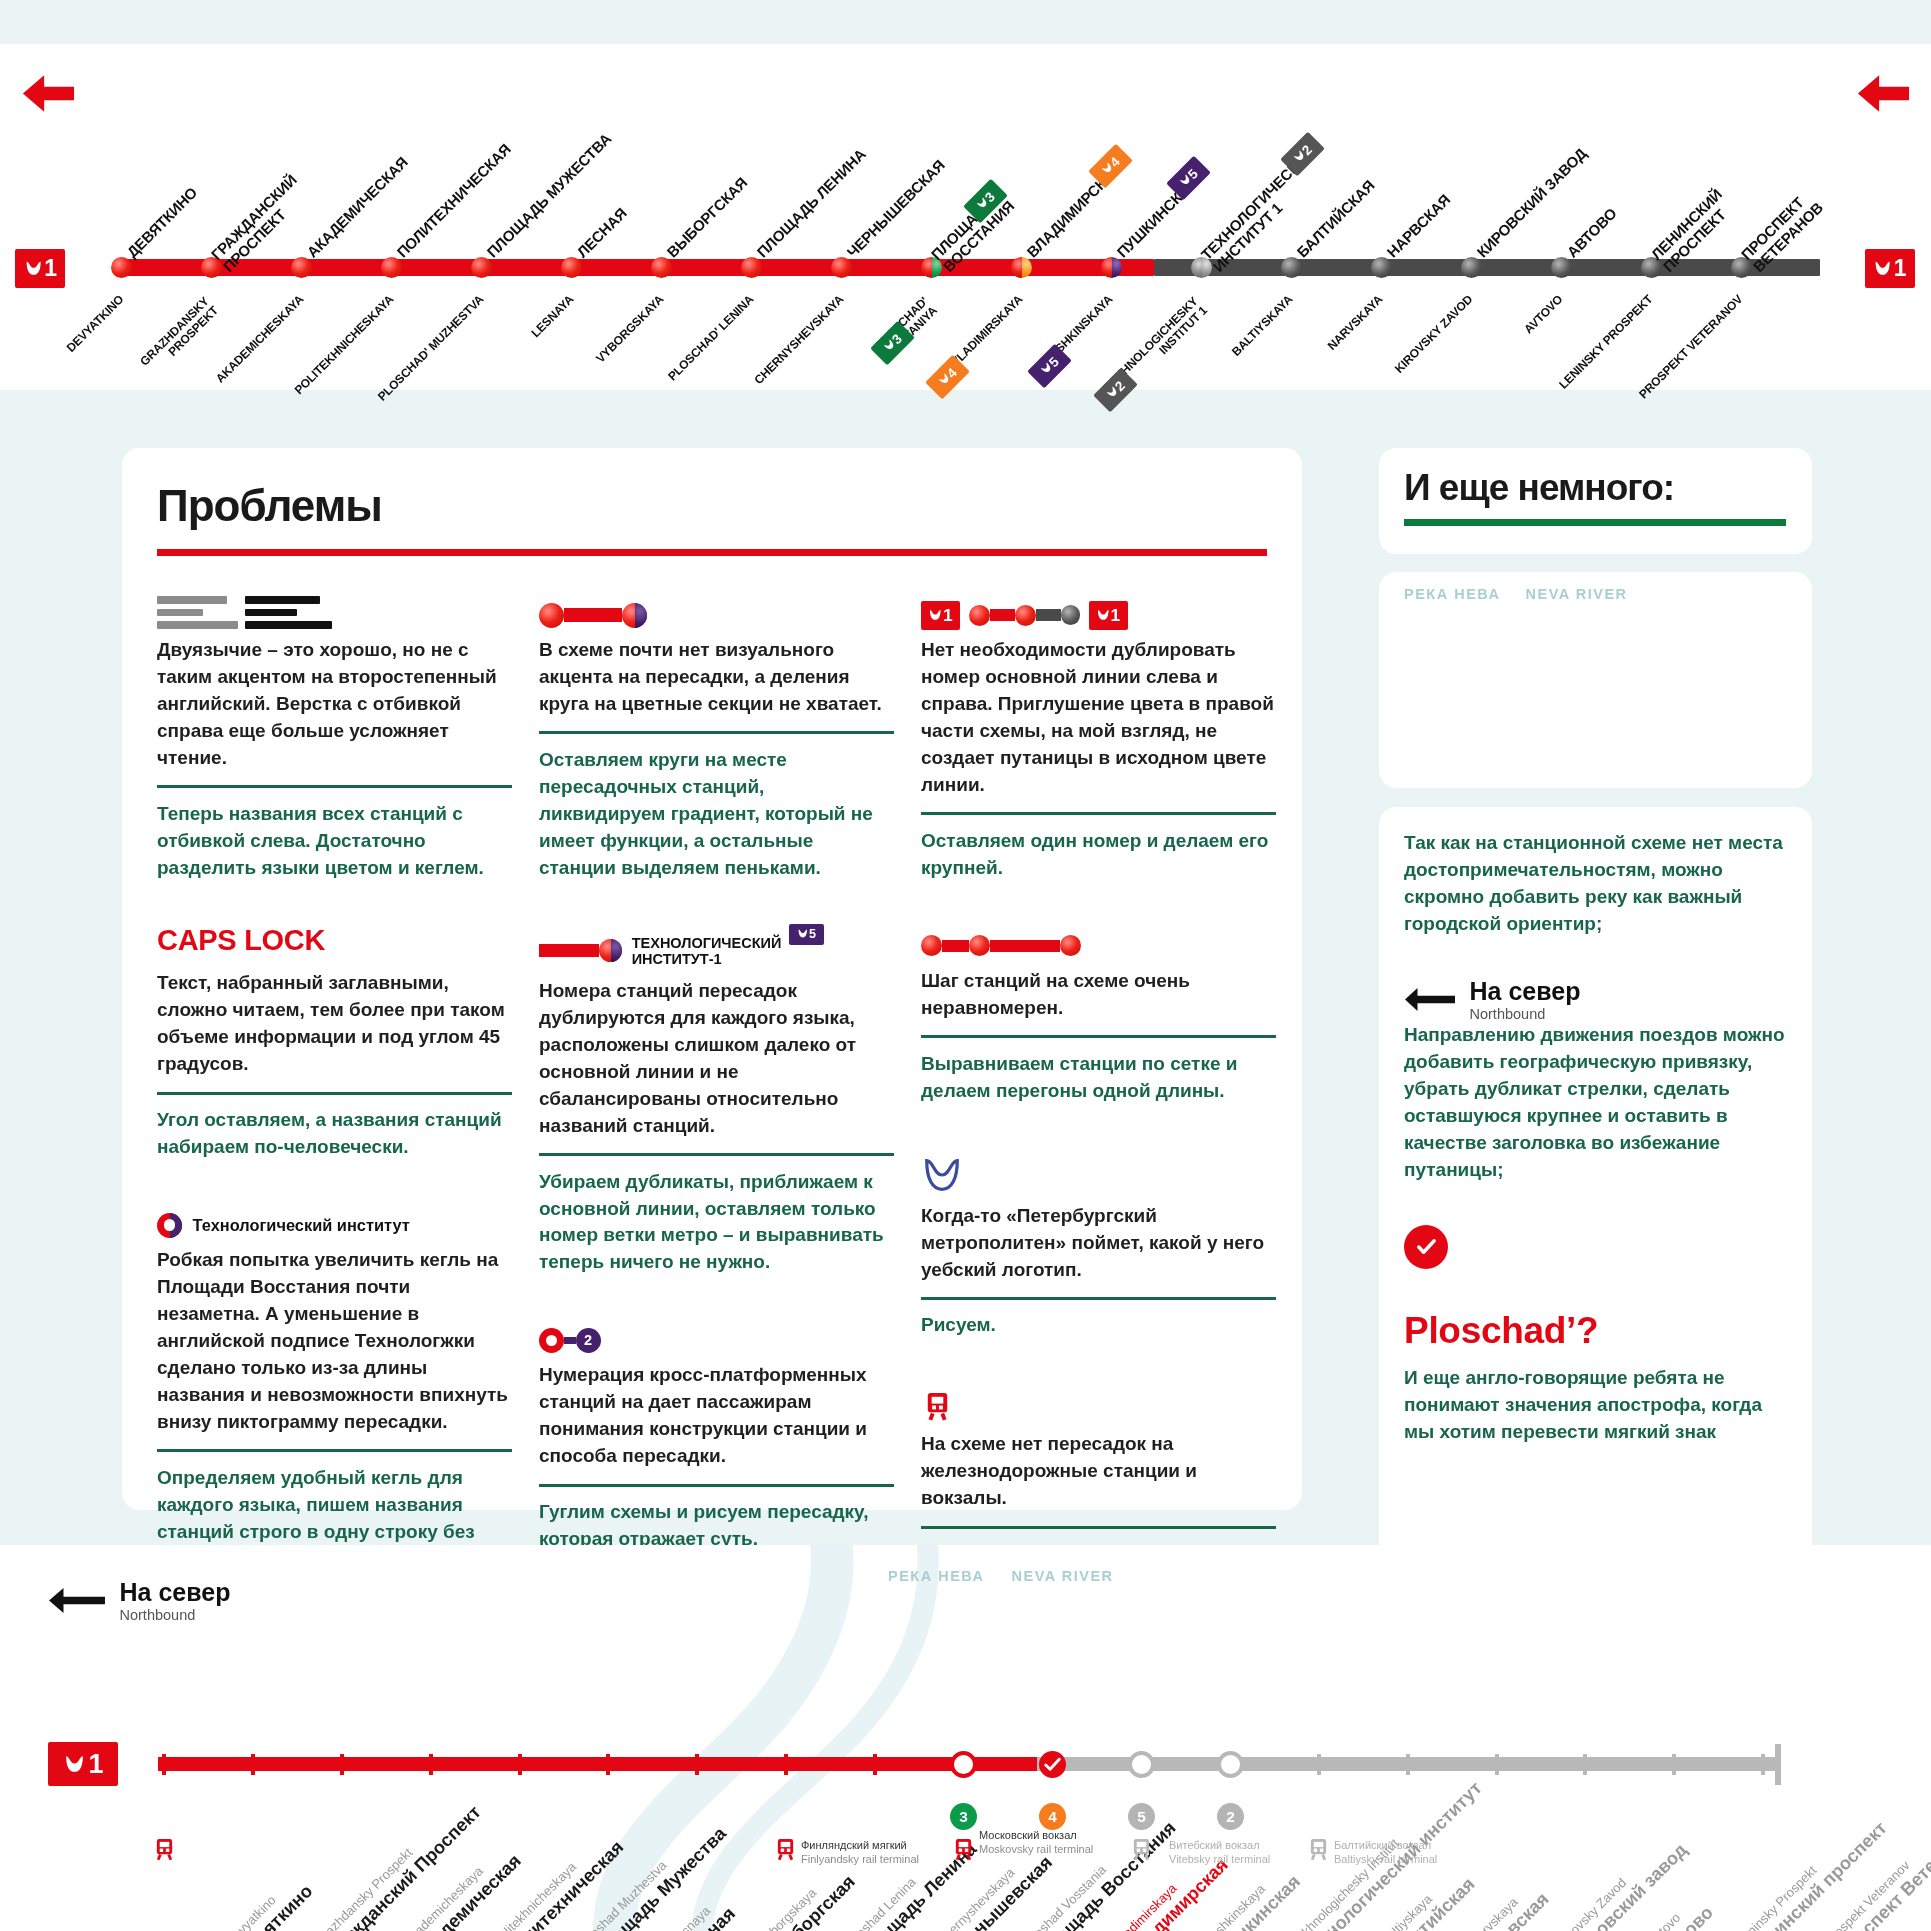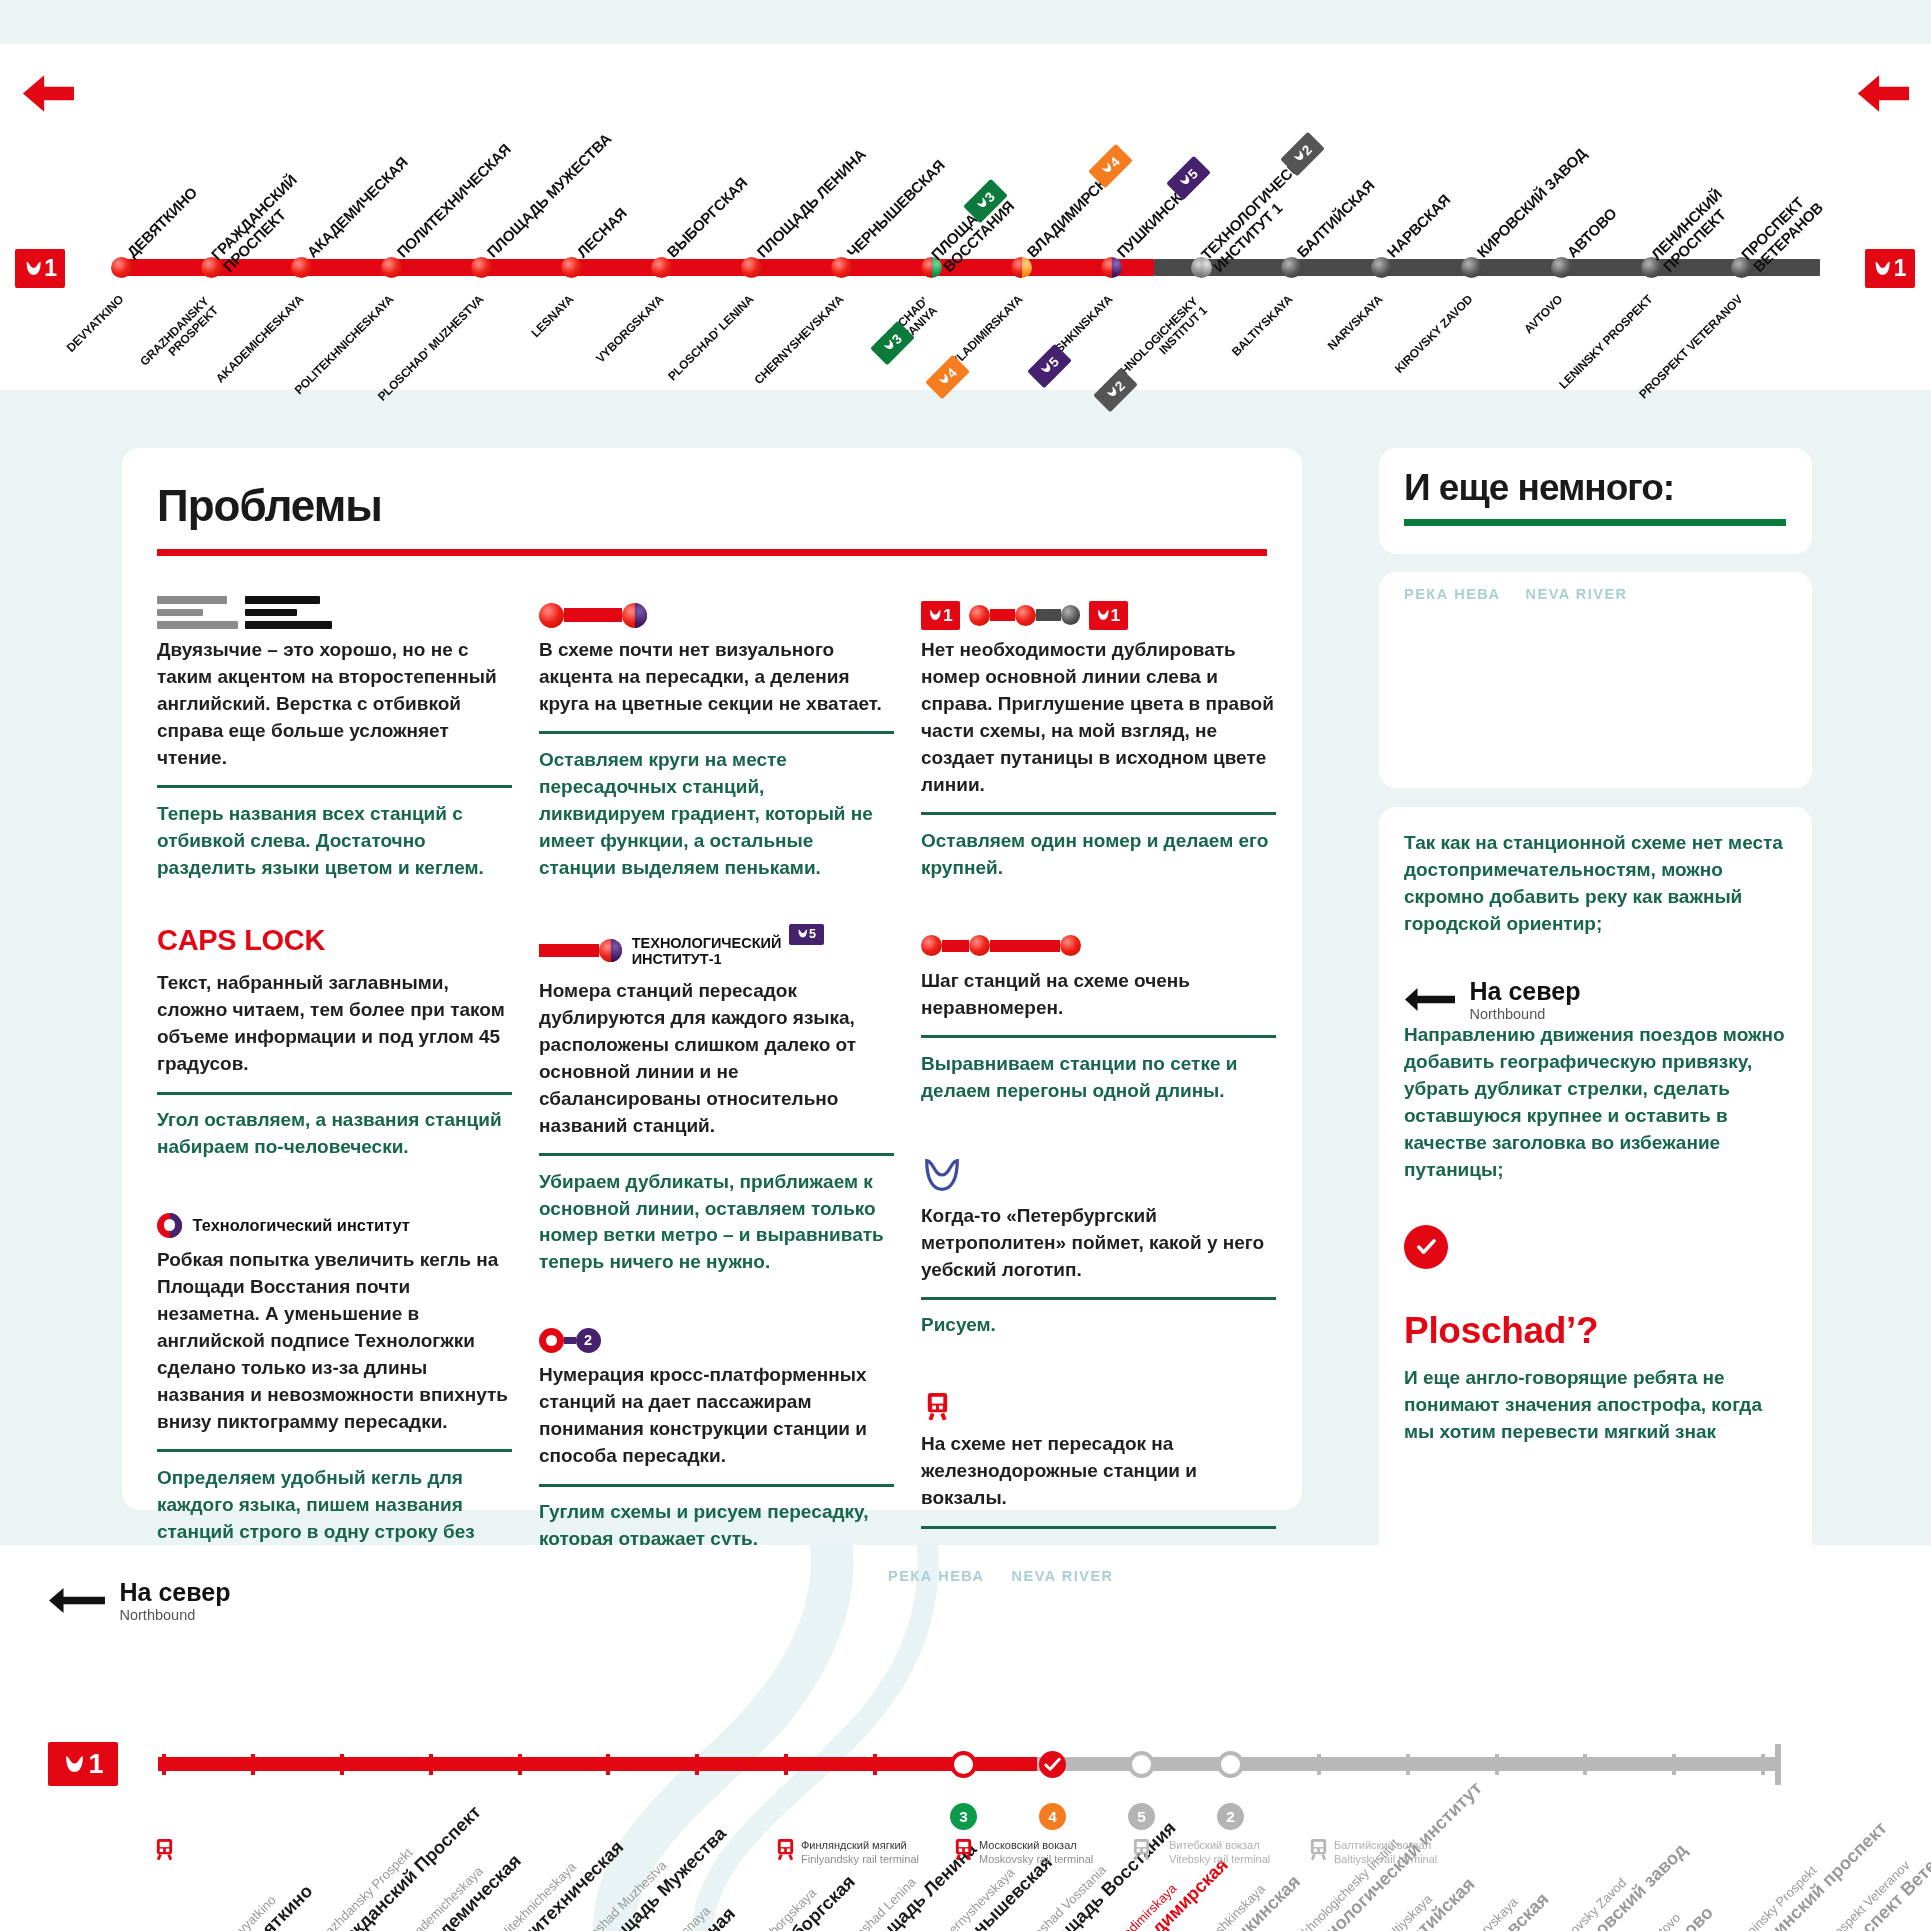--- a/index.html
+++ b/index.html
@@ -718,21 +718,21 @@
       </div>
       <div class="num-circle" style="background: rgb(11, 155, 74); left: 950px; top: 258px; width: 27px; height: 27px;">3</div>
       <div style="position: absolute; left: 953px; top: 293px;"><svg width="21" height="23" viewBox="0 0 22 24">
           <rect x="3" y="1" width="16" height="16" rx="2.5" fill="#e30613"></rect>
           <rect x="6" y="4" width="10" height="5.5" fill="#fff"></rect>
           <rect x="6" y="11" width="3.6" height="3.6" fill="#fff"></rect>
           <rect x="12.4" y="11" width="3.6" height="3.6" fill="#fff"></rect>
           <rect x="4" y="17" width="3" height="6" fill="#e30613" transform="rotate(22 5.5 20)"></rect>
           <rect x="15" y="17" width="3" height="6" fill="#e30613" transform="rotate(-22 16.5 20)"></rect>
         </svg></div>
-      <div class="term" style="left: 979px; top: 294px;">
+      <div class="term" style="left: 979px; top: 284px;">
         <div>Московский вокзал</div>
         <div class="en">Moskovsky rail terminal</div>
       </div>
       <div class="b-stn" style="left: 1039px; top: 206px; height: 27px; width: 27px; background: rgb(227, 6, 19);"><svg width="27" height="27" viewBox="0 0 28 28">
           <path d="M7 14.5 L11.5 19 L21 8.5" stroke="#fff" stroke-width="3" fill="none" stroke-linecap="round" stroke-linejoin="round"></path>
         </svg></div>
       <div class="b-lbl accent" style="transform: rotate(-45deg); transform-origin: 100% 100%; text-align: left; left: 763px; width: 290px; top: 177px; padding-left: 290px; box-sizing: content-box; white-space: nowrap;">
         <span class="en">Vladimirskaya</span>
         <span class="ru">Владимирская</span>
       </div>

